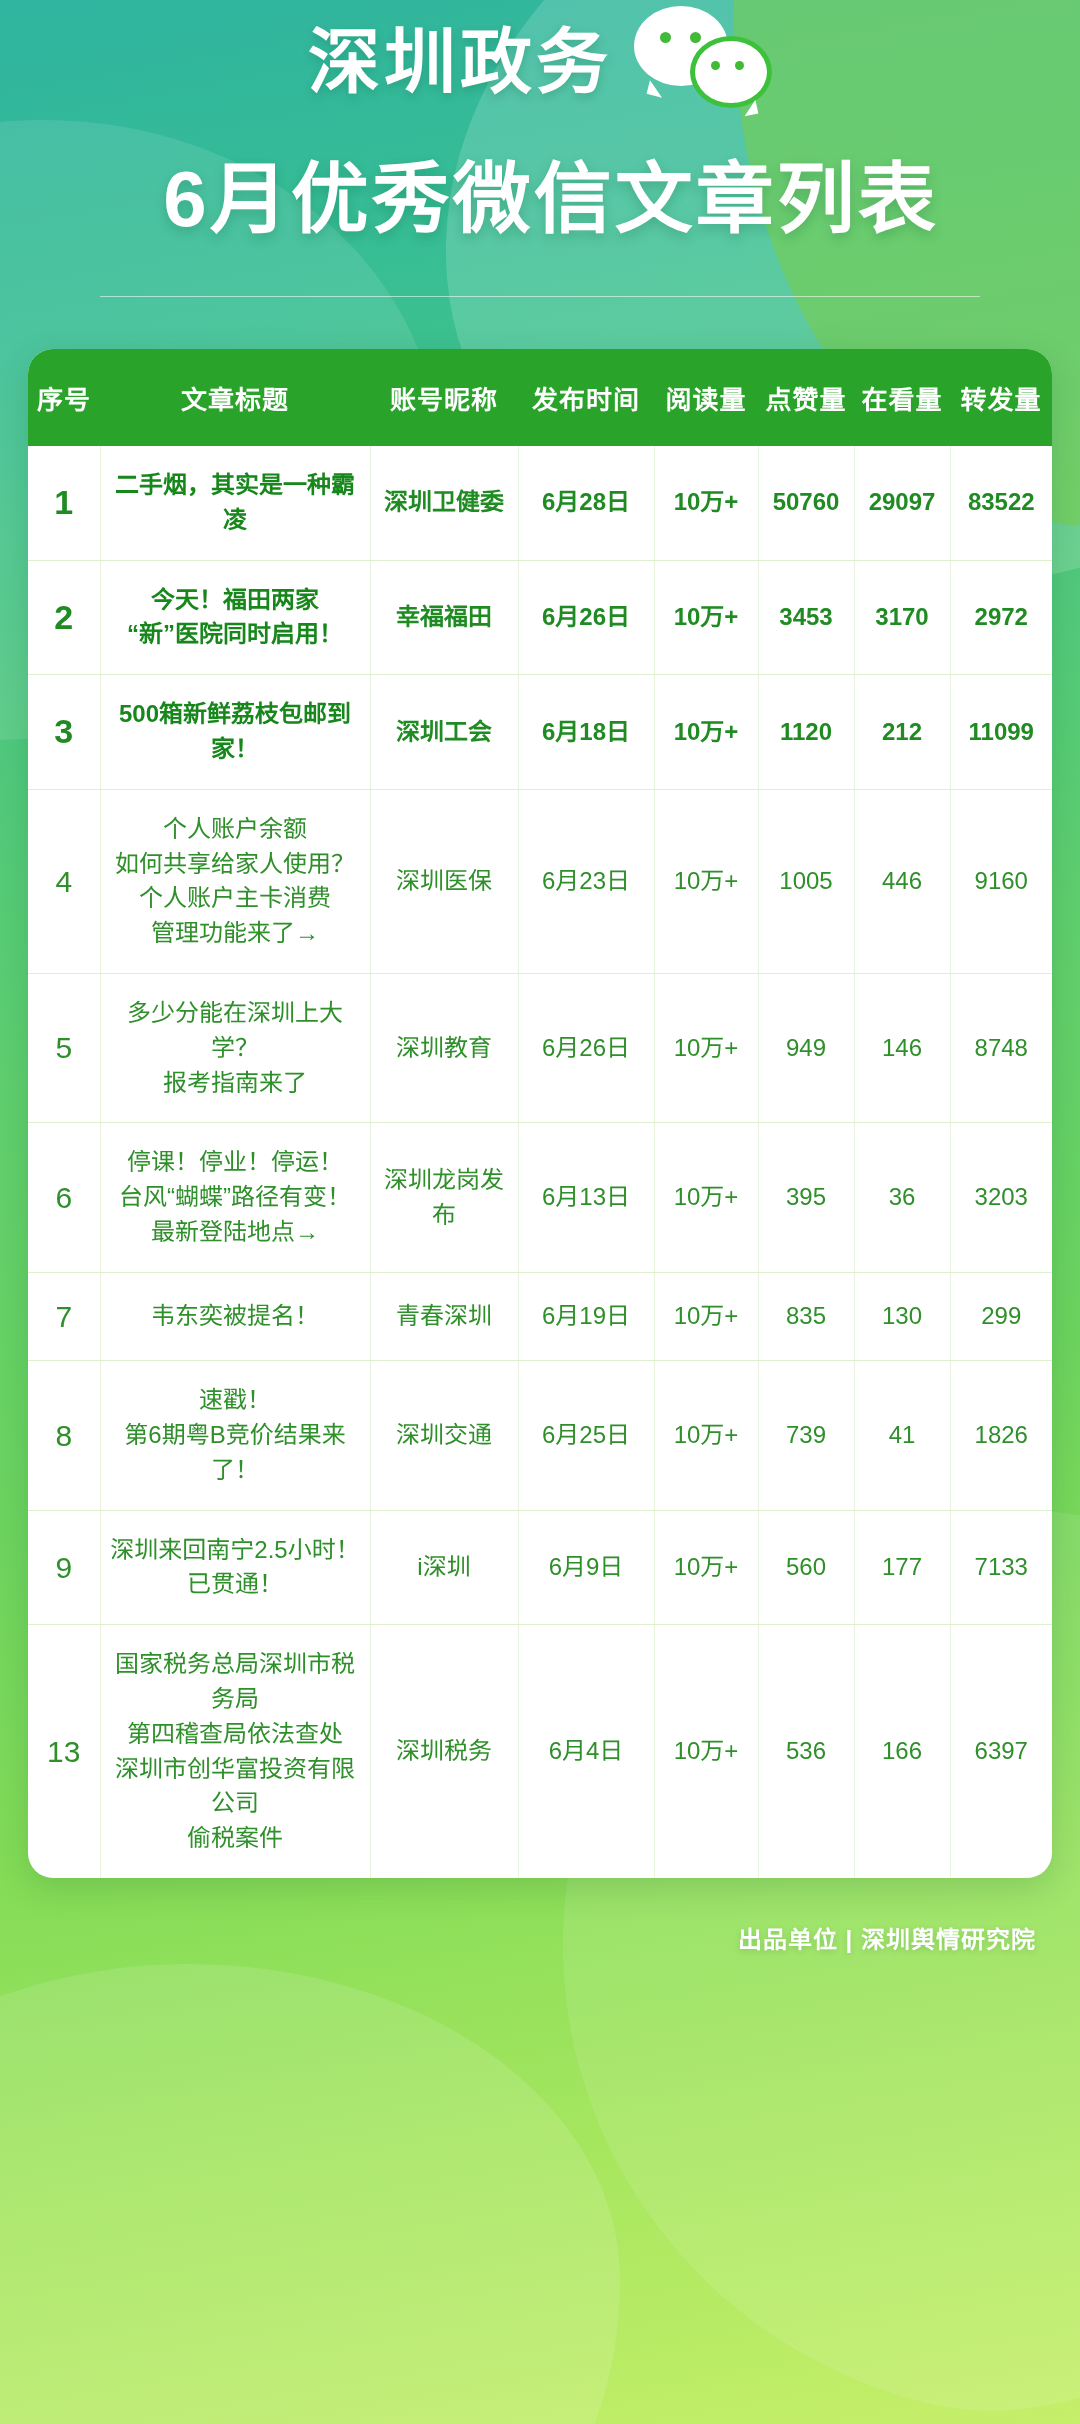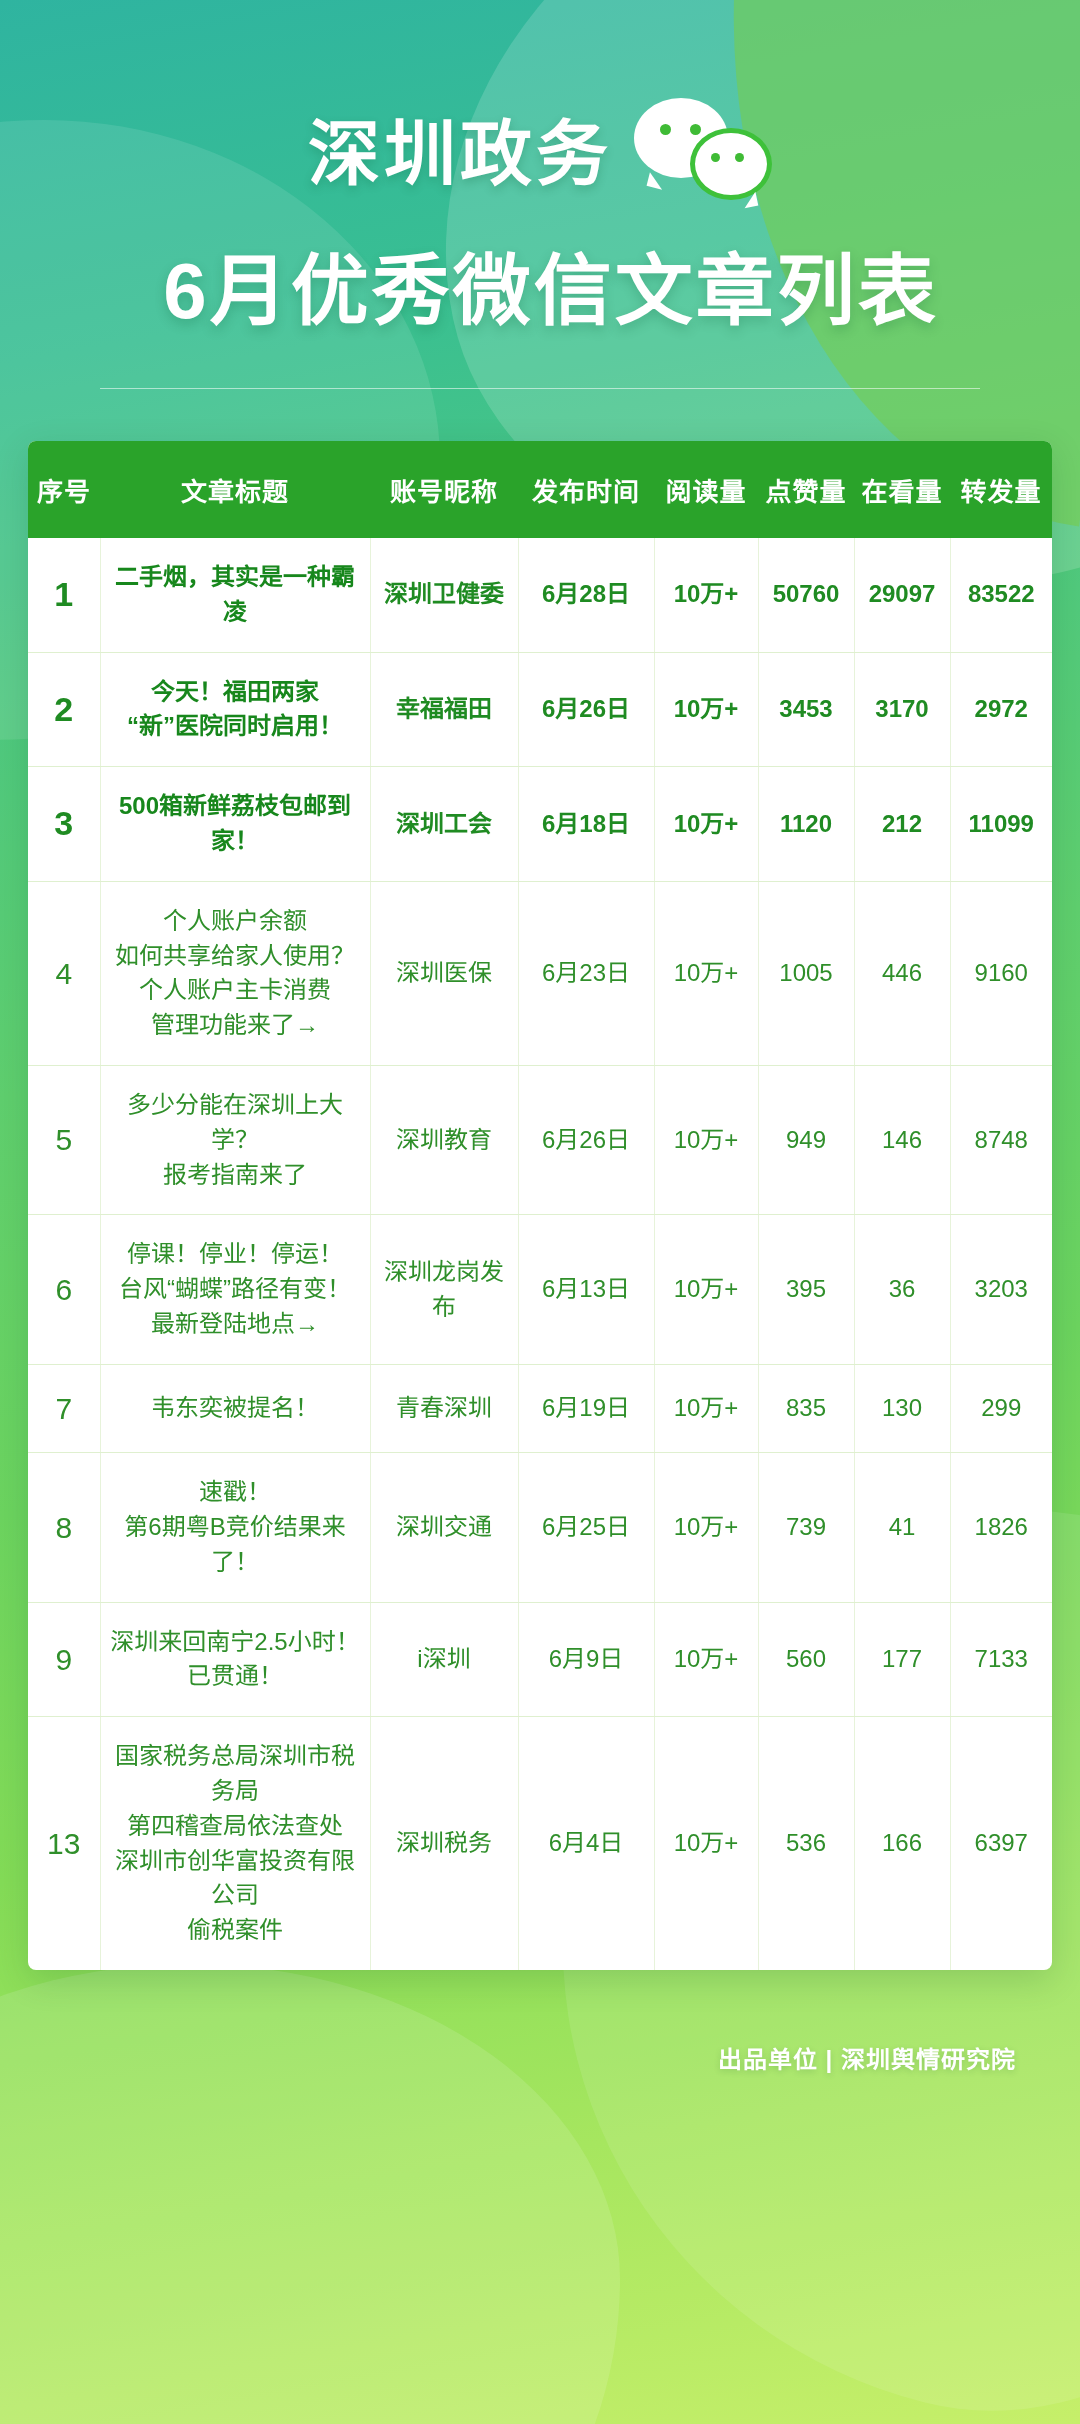--- a/index.html
+++ b/index.html
@@ -53,21 +53,20 @@
     top: -60px; right: -40px;
     width: 420px; height: 560px;
     background: rgba(120, 206, 70, 0.55);
     border-radius: 0 0 0 100%;
     transform: rotate(8deg);
   }
 
   .header {
     position: relative;
     z-index: 5;
-    padding-top: 92px;
     text-align: center;
   }
   .title-row {
     display: flex;
     align-items: center;
     justify-content: center;
     gap: 22px;
   }
   .title-main {
     font-size: 72px;
@@ -147,21 +146,21 @@
     line-height: 1.7;
     letter-spacing: 1px;
     text-shadow: 0 2px 6px rgba(0,80,40,0.18);
   }
 
   .card {
     position: relative;
     z-index: 5;
     margin: 52px 28px 16px;
     background: #ffffff;
-    border-radius: 8px;
+    border-radius: 25px;
     box-shadow: 0 10px 34px rgba(0, 70, 30, 0.16);
     overflow: hidden;
   }
   table {
     width: 100%;
     border-collapse: collapse;
     table-layout: fixed;
   }
   thead th {
     background: #2aa32a;
@@ -203,22 +202,22 @@
   tr.top td {
     font-weight: bold;
     color: #1f8b22;
   }
   td.title { color: #2f8f2a; }
   tr.top td.title { color: #17871c; }
 
   .footer {
     position: relative;
     z-index: 5;
-    margin-top: 70px;
-    padding-right: 64px;
+    margin-top: 42px;
+    padding-right: 44px;
     text-align: right;
     color: #ffffff;
     font-size: 24px;
     font-weight: bold;
     letter-spacing: 1px;
     text-shadow: 0 2px 6px rgba(0,80,40,0.18);
   }
 </style>
 </head>
 <body>

